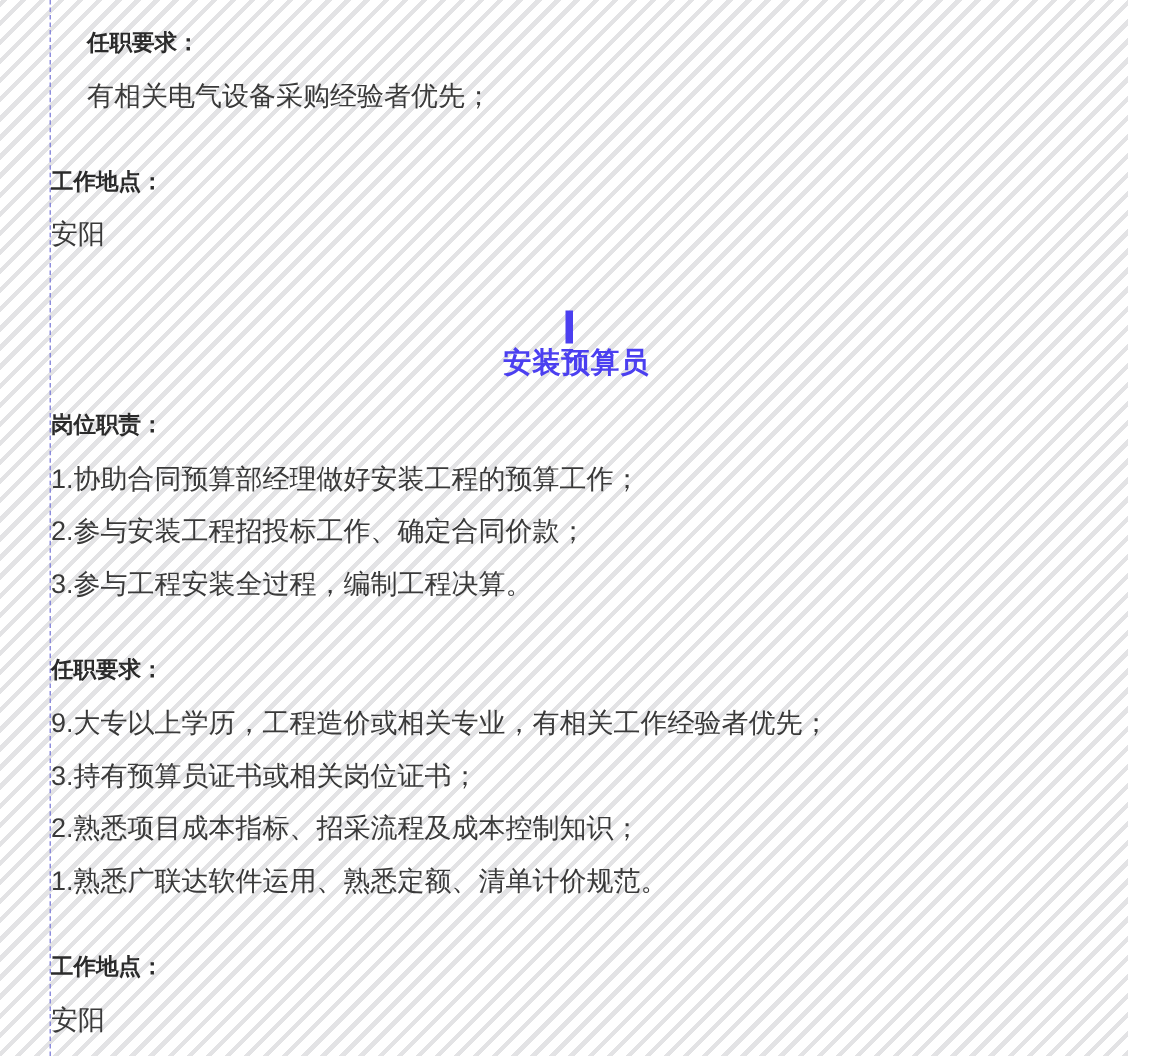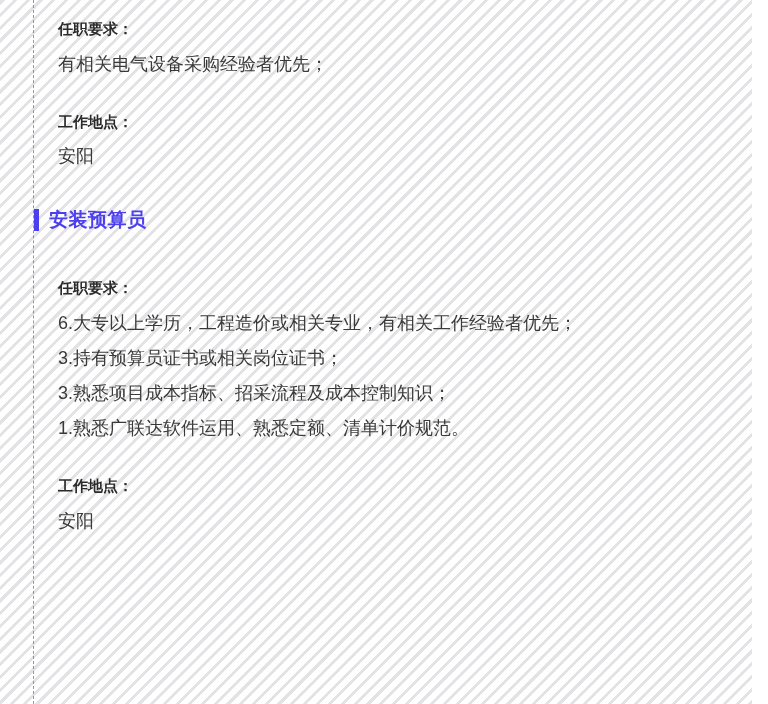--- a/index.html
+++ b/index.html
@@ -51,37 +51,37 @@
   }
 
   .section {
     position: relative;
   }
 
   .job-title-row {
     display: flex;
     align-items: center;
     margin: 36px 0 18px 0;
+    flex-direction: column;
   }
   .title-bar {
     width: 5px;
     height: 22px;
     background: #4b3ff0;
     margin-right: 10px;
     flex: 0 0 auto;
   }
   .job-title {
     color: #4b3ff0;
     font-size: 19px;
     font-weight: bold;
     letter-spacing: .5px;
   }
 
   .block {
-    margin-left: 24px;
   }
 
   .block-heading {
     font-size: 15px;
     font-weight: bold;
     color: #2b2b2b;
     margin: 0 0 9px 0;
     line-height: 1.5;
   }
 
@@ -128,28 +128,34 @@
       </div>
     </div>
 
     <div class="section">
 
       <div class="job-title-row">
         <span class="title-bar"></span>
         <span class="job-title">安装预算员</span>
       </div>
 
+      <div class="block">
+        <p class="block-heading">岗位职责：</p>
+        <p class="block-item">1.协助合同预算部经理做好安装工程的预算工作；</p>
+        <p class="block-item">2.参与安装工程招投标工作、确定合同价款；</p>
+        <p class="block-item">3.参与工程安装全过程，编制工程决算。</p>
+      </div>
 
       <div class="block-spacer"></div>
 
       <div class="block">
         <p class="block-heading">任职要求：</p>
-        <p class="block-item">6.大专以上学历，工程造价或相关专业，有相关工作经验者优先；</p>
+        <p class="block-item">9.大专以上学历，工程造价或相关专业，有相关工作经验者优先；</p>
         <p class="block-item">3.持有预算员证书或相关岗位证书；</p>
-        <p class="block-item">3.熟悉项目成本指标、招采流程及成本控制知识；</p>
+        <p class="block-item">2.熟悉项目成本指标、招采流程及成本控制知识；</p>
         <p class="block-item">1.熟悉广联达软件运用、熟悉定额、清单计价规范。</p>
       </div>
 
       <div class="block-spacer"></div>
 
       <div class="block">
         <p class="block-heading">工作地点：</p>
         <p class="block-item">安阳</p>
       </div>
 

